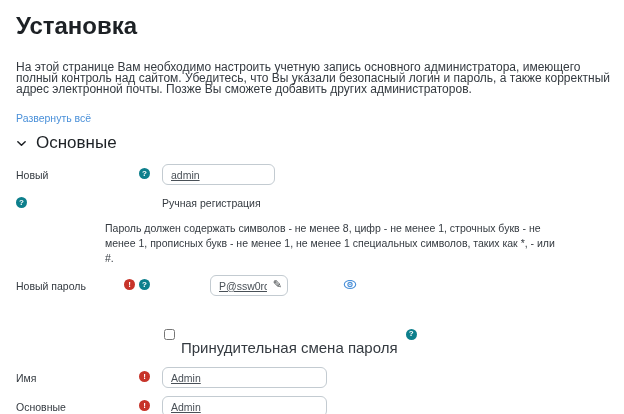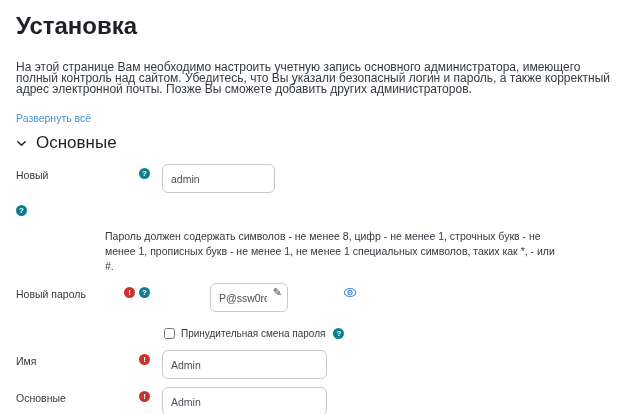--- a/index.html
+++ b/index.html
@@ -35,23 +35,23 @@
   .cicon {
     width:11px; height:11px; border-radius:50%;
     color:#fff; font-size:8px; font-weight:bold; line-height:1;
     display:flex; align-items:center; justify-content:center;
     cursor:pointer; user-select:none;
   }
   .cicon.help { background:#0d7f8c; }
   .cicon.req  { background:#c7342a; }
 
   input.txt {
-    height:29px; border:1px solid #c3cbd1; border-radius:6px;
+    height:21px; border:1px solid #c3cbd1; border-radius:6px;
     padding:0 8px; font-size:10.5px; color:#495057;
-    font-family:inherit; outline:none; background:#fff;
+    font-family:inherit; outline:none; background:#fff;text-decoration:underline;
   }
   .w-login { width:113px; }
   .w-name  { width:165px; }
 
   .static-value { font-size:10.5px; padding-top:4px; }
 
   .hint-row {
     margin-left:89px; margin-top:7px; margin-bottom:9px;
     max-width:458px; font-size:10.5px; line-height:15px; color:#343a40;
   }
@@ -67,21 +67,21 @@
     background:none; border:none; padding:0; cursor:pointer;
     display:inline-flex;
   }
 
   .cb-row { margin-left:148px; margin-top:9px; margin-bottom:11px;
             display:flex; align-items:center; gap:6px; }
   .cb-row input[type=checkbox] {
     width:11px; height:11px; margin:0; accent-color:#fff;
     border:1px solid #c3cbd1;
   }
-  .cb-row label { font-size:10px; }
+  .cb-row label { font-size:15px;margin-top:27px; }
 </style>
 </head>
 <body>
 
 <div class="page">
 
   <h1 class="page-title">Установка</h1>
 
   <p class="intro">На этой странице Вам необходимо настроить учетную запись основного администратора, имеющего полный контроль над сайтом. Убедитесь, что Вы указали безопасный логин и пароль, а также корректный адрес электронной почты. Позже Вы сможете добавить других администраторов.</p>
 
@@ -107,20 +107,21 @@
     </div>
     <input class="txt w-login" type="text" value="admin" style="">
   </div>
 
   <div class="frow" style="margin-bottom:0;">
     <div class="lcol">
       <span class="icons">
         <span class="cicon help">?</span>
       </span>
     </div>
+    <span class="static-value">Ручная регистрация</span>
   </div>
 
   <div class="hint-row">Пароль должен содержать символов - не менее 8, цифр - не менее 1, строчных букв - не менее 1, прописных букв - не менее 1, не менее 1 специальных символов, таких как *, - или #.</div>
 
   <div class="frow" style="margin-bottom:16px;gap:48px;">
     <div class="lcol">
       <span class="lbl">Новый пароль</span>
       <span class="icons">
         <span class="cicon req">!</span>
         <span class="cicon help">?</span>

